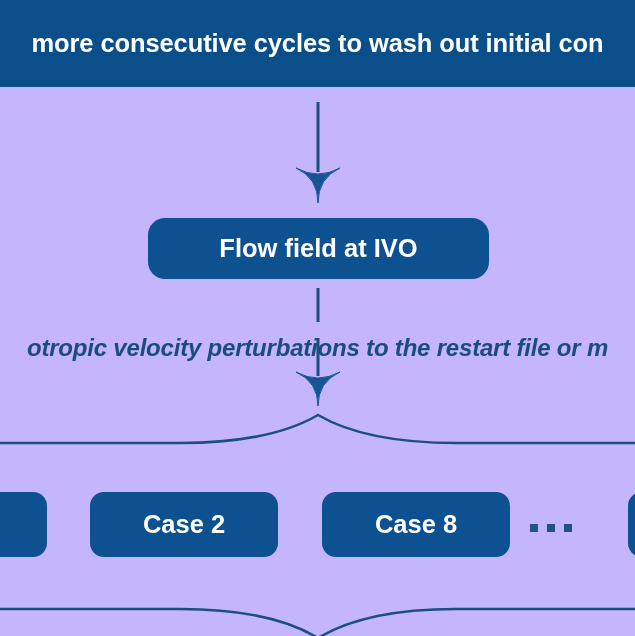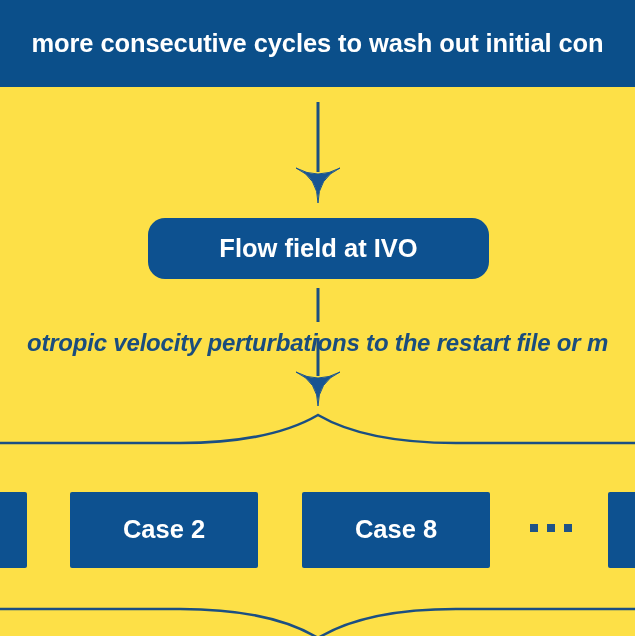--- a/index.html
+++ b/index.html
@@ -13,21 +13,21 @@
     position: relative;
     overflow: hidden;
     font-family: "Liberation Sans", sans-serif;
   }
 
   .canvas {
     position: absolute;
     left: 0; top: 0;
     width: 635px;
     height: 636px;
-    background: #fde047;
+    background: #c4b5fd;
   }
 
   
   .banner {
     position: absolute;
     left: -40px;
     top: 0px;
     width: 715px;
     height: 87px;
     background: #0b4f8a;
@@ -75,39 +75,40 @@
     top: 218px;
     width: 341px;
     height: 61px;
     border-radius: 17px;
   }
   .box-ivo .node-label { font-size: 25.5px; }
 
   
   .box-case {
     top: 492px;
-    height: 76px;
-    border-radius: 2px;
+    height: 65px;
+    border-radius: 14px;
+    margin-left: 20px;
   }
   .box-case .node-label { font-size: 25.5px; }
 
   .box-case-1 { left: -161px; width: 188px; }
   .box-case-2 { left: 70px;  width: 188px; }
   .box-case-3 { left: 302px; width: 188px; }
   .box-case-n { left: 608px; width: 188px; }
 
   
   .annotation {
     position: absolute;
     left: 0px;
     top: 326px;
     width: 635px;
     height: 34px;
     display: flex;
-    align-items: center;
+    align-items: flex-end;
     justify-content: center;
   }
   .annotation-text {
     color: #1a4d7e;
     font-size: 24px;
     font-weight: bold;
     font-style: italic;
     white-space: nowrap;
     line-height: 1;
     letter-spacing: -0.2px;

